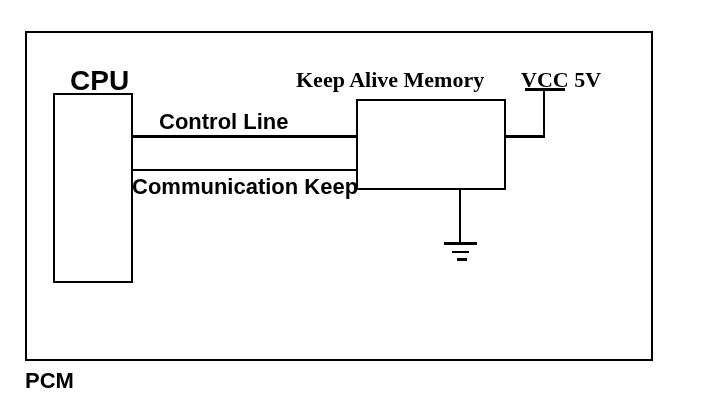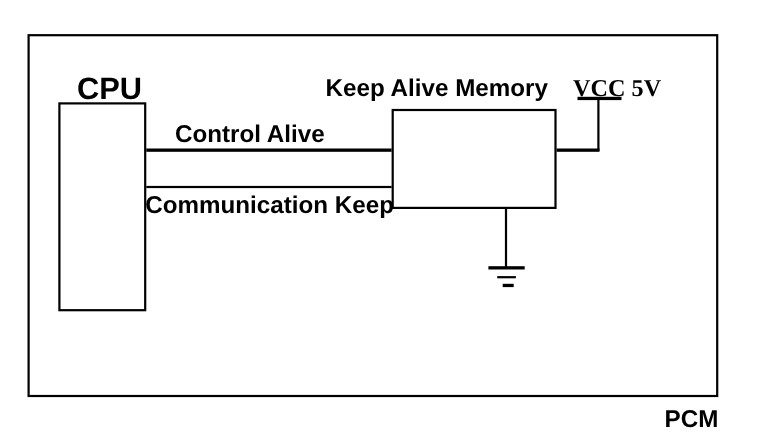--- a/index.html
+++ b/index.html
@@ -34,36 +34,36 @@
   }
 </style>
 </head>
 <body>
 
 <div class="box" style="left:25px; top:31px; width:628px; height:330px;"></div>
 
 <div class="lbl" style="left:54px; top:67px; font-size:28px;margin-left:16px;">CPU</div>
 <div class="box" style="left:53px; top:93px; width:80px; height:190px;"></div>
 
-<div class="lbl" style="left:296px; top:69px;">Keep Alive Memory</div>
+<div class="lbl" style="left:296px; top:69px;font-family:Liberation Serif, serif;">Keep Alive Memory</div>
 <div class="box" style="left:356px; top:99px; width:150px; height:91px;"></div>
 
-<div class="lbl" style="left:159px; top:111px;">Control Alive</div>
+<div class="lbl" style="left:159px; top:111px;">Control Line</div>
 <div class="wire" style="left:133px; top:135px; width:223px; height:3px;"></div>
 
 <div class="wire" style="left:133px; top:169px; width:223px; height:2px;"></div>
 <div class="lbl" style="left:132px; top:176px;">Communication Keep</div>
 
 <div class="lbl" style="left:521px; top:69px;font-family:Liberation Serif, serif;">VCC 5V</div>
 <div>
   <div class="wire" style="left:525px; top:88px; width:40px; height:3px;"></div>
   <div class="wire" style="left:543px; top:90px; width:2px; height:47px;"></div>
   <div class="wire" style="left:506px; top:135px; width:39px; height:3px;"></div>
 </div>
 
 <div>
   <div class="wire" style="left:459px; top:190px; width:2px; height:53px;"></div>
   <div class="wire" style="left:444px; top:242px; width:33px; height:3px;"></div>
   <div class="wire" style="left:452px; top:251px; width:17px; height:2px;"></div>
   <div class="wire" style="left:457px; top:258px; width:10px; height:3px;"></div>
 </div>
 
-<div class="lbl" style="left:25px; top:370px; width:628px; text-align:right;">PCM</div>
+<div class="lbl" style="left:25px; top:370px; width:628px; text-align:left;">PCM</div>
 
 </body></html>

